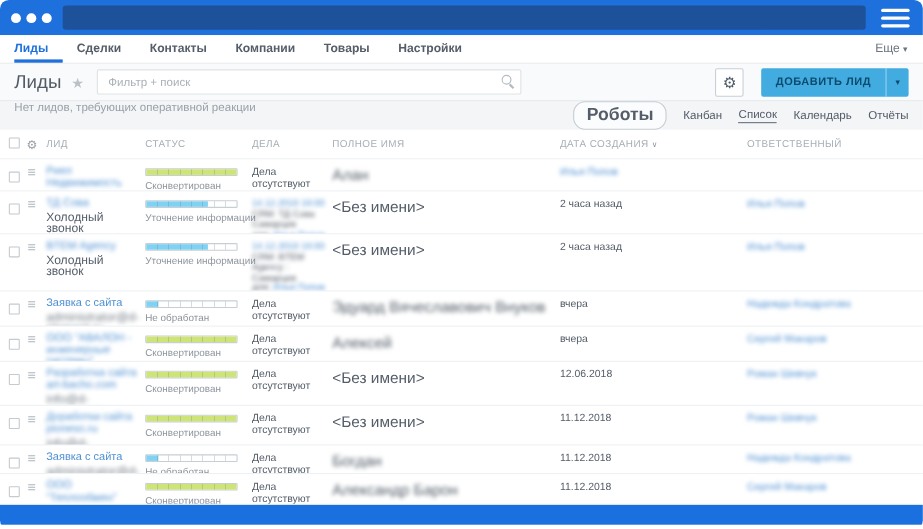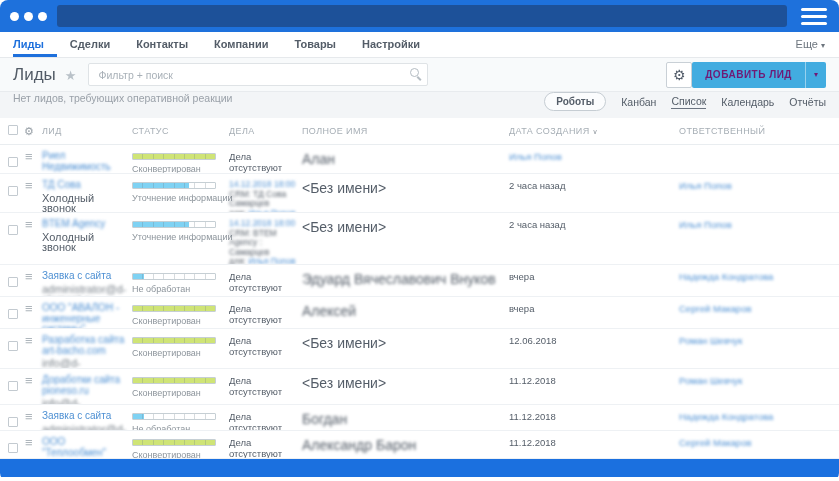--- a/index.html
+++ b/index.html
@@ -19,37 +19,37 @@
   .tab { padding:0 13px; font-size:11px; font-weight:bold; color:#545d68; line-height:24px; border-bottom:3px solid transparent; cursor:pointer; }
   .tab:first-child { padding-left:0; }
   .tab.active { color:#1e70dc; border-bottom-color:#1e70dc; }
   .nav-more { margin-left:auto; padding-right:14px; font-size:11px; color:#6d757e; line-height:24px; cursor:pointer; }
   .nav-more .caret { font-size:8px; margin-left:3px; }
 
   
   .toolbar { height:33px; background:#f8fafb; display:flex; align-items:center; padding:0 13px; }
   .page-title { font-size:17px; color:#525b66; }
   .fav-star { color:#b9c1c8; font-size:13px; margin:2px 12px 0 9px; }
-  .searchbox { position:relative; width:340px; height:23px;text-decoration:underline; }
+  .searchbox { position:relative; width:386px; height:23px;text-decoration:underline; }
   .searchbox input { width:100%; height:100%; border:1px solid #dfe3e6; border-radius:2px; background:#fff; font-size:10.5px; padding:0 28px 0 9px; color:#333; font-family:"Liberation Sans",sans-serif; }
   .searchbox input::placeholder { color:#a9b1b8; }
   .mag { position:absolute; right:9px; top:5px; width:9px; height:9px; border:1.5px solid #b4bcc2; border-radius:50%; }
   .mag::after { content:""; position:absolute; left:7px; top:7px; width:5px; height:1.5px; background:#b4bcc2; transform:rotate(45deg); transform-origin:0 0; }
   .toolbar-spacer { flex:1; }
   .gear-btn { width:26px; height:26px; background:#fff; border:1px solid #c9d0d6; border-radius:2px; color:#525c69; font-size:14px; line-height:24px; text-align:center; cursor:pointer; }
-  .add-btn { height:26px; margin-left:0; background:#42ace0; border-radius:2px; color:#701a75; display:flex; cursor:pointer; }
+  .add-btn { height:26px; margin-left:16px; background:#42ace0; border-radius:2px; color:#0c4a6e; display:flex; cursor:pointer; }
   .add-main { padding:0 13px; font-size:10px; font-weight:bold; letter-spacing:.5px; line-height:26px; }
   .add-caret { width:21px; border-left:1px solid rgba(255,255,255,.45); line-height:26px; text-align:center; font-size:8px; }
 
   
   .infobar { height:27px; background:#f3f5f7; border-top:1px solid #e8ebee; display:flex; align-items:flex-start; padding:0 13px; }
   .info-msg { font-size:10.5px; color:#9aa1a9; }
   .views { margin-left:auto; display:flex; align-items:center; gap:15px; }
   .view { font-size:10.5px; color:#545d68; cursor:pointer; }
-  .view.pill { border:1px solid #c6cdd3; border-radius:11px; padding:3px 11px; font-weight:bold; font-size:10px; background:#fbfcfd; }
+  .view.pill { border:1px solid #c6cdd3; border-radius:11px; padding:3px 11px; font-weight:bold; font-size:16px; background:#fbfcfd; }
   .view.active { border-bottom:1px solid #6a7380; padding-bottom:1px; }
 
   
   .grid-cols { display:grid; grid-template-columns:20px 22px 90px 97px 73px 207px 170px 1fr; }
   .thead { height:27px; align-items:center; background:#fff; border-bottom:1px solid #e9edf0; font-size:9px; color:#a6aeb5; letter-spacing:.4px; }
   .thead .hcell { white-space:nowrap; }
   .th-check { padding-left:8px; }
   .th-gear { color:#9aa2a9; font-size:11px; padding-left:4px; }
   .sort-caret { font-size:7px; margin-left:3px; color:#8d959c; }
   .tbody { height:314px; overflow:hidden; background:#fff; }

